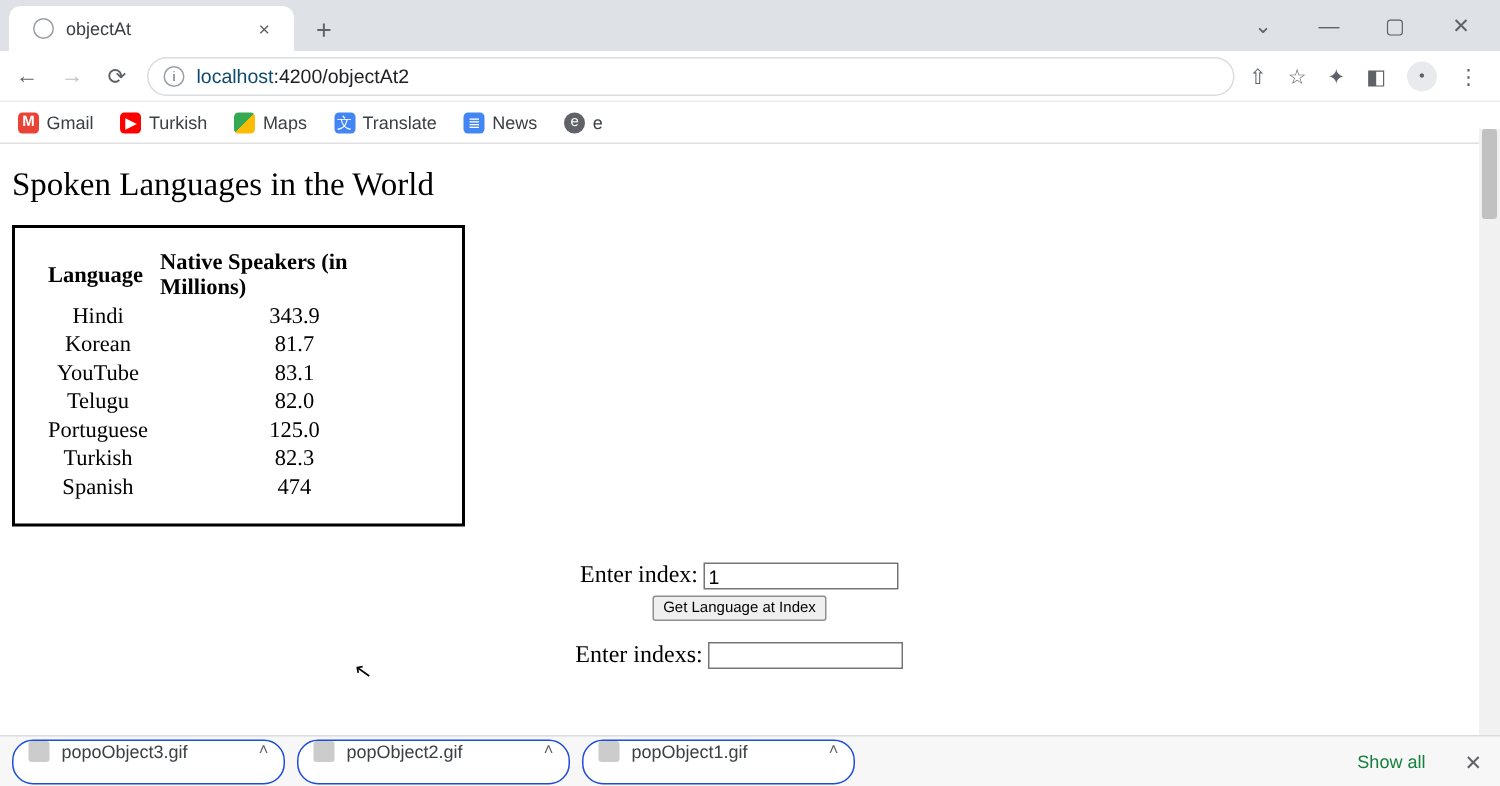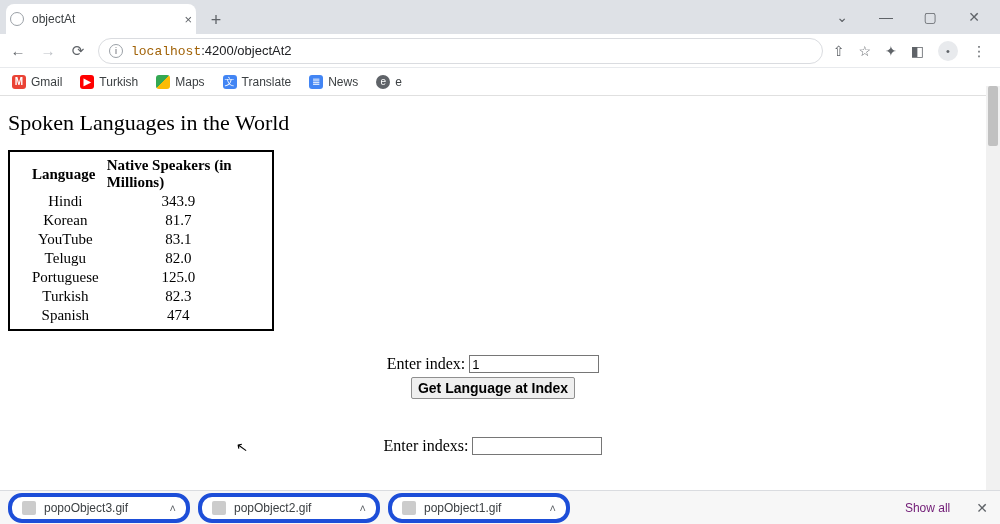--- a/index.html
+++ b/index.html
@@ -23,21 +23,21 @@
     padding-left: 6px;
   }
   .tab {
     background: #fff;
     height: 30px;
     width: 190px;
     border-top-left-radius: 8px;
     border-top-right-radius: 8px;
     display: flex;
     align-items: center;
-    padding: 0 4px;
+    padding: 0 16px;
     gap: 8px;
     font-size: 12px;
     color: #3c4043;
   }
   .tab .favicon {
     width: 14px; height: 14px; border-radius: 50%;
     border: 1px solid #9aa0a6; display:inline-block;
   }
   .tab .tab-title { flex: 1; overflow: hidden; white-space: nowrap; text-overflow: ellipsis; }
   .tab .tab-x { color:#5f6368; font-size:13px; }
@@ -60,21 +60,21 @@
     border-bottom:1px solid #e8eaed;
   }
   .nav-icon { color:#5f6368; font-size:15px; width:20px; text-align:center; }
   .addr-wrap {
     flex:1; display:flex; align-items:center;
     height:26px; border:1px solid #dadce0; border-radius:13px;
     padding:0 10px; gap:8px; color:#5f6368; font-size:13px;
   }
   .addr-wrap .info { width:14px;height:14px;border:1px solid #9aa0a6;border-radius:50%;display:flex;align-items:center;justify-content:center;font-size:9px;}
   .addr-url { color:#202124; }
-  .addr-url .host { color:#a16207;font-family:Liberation Mono, monospace; }
+  .addr-url .host { color:#0c4a6e; }
   .toolbar-right { display:flex; align-items:center; gap:14px; color:#5f6368; font-size:14px; padding-right:6px;}
   .avatar-circ { width:20px;height:20px;border-radius:50%;background:#e8eaed;display:flex;align-items:center;justify-content:center;font-size:11px;color:#5f6368;}
   .bookmark-bar {
     height: 28px; background:#fff;
     display:flex; align-items:center; gap:18px;
     padding: 0 12px;
     border-bottom:1px solid #e0e0e0;
     font-size:12px; color:#3c4043;
   }
   .bm { display:flex; align-items:center; gap:5px; }
@@ -96,58 +96,57 @@
   }
   .scrollbar-v .thumb { position:absolute; top:0; left:2px; width:10px; height:60px; background:#c1c1c1; border-radius:2px;}
   .page {
     padding: 6px 8px;
     font-family: "Times New Roman", Times, serif;
     font-size: 16px;
     color:#000;
   }
   .page h2 { font-size:22px; margin:8px 0 14px; font-weight:normal;}
   .boxed {
-    border:2px solid #000; padding:4px 18px; width:266px;
+    border:2px solid #000; padding:14px 18px; width:302px;
   }
   .lang-table { border-collapse:collapse; font-size:15px;}
   .lang-table th { text-align:left; font-weight:bold; padding:1px 4px;}
   .lang-table td { padding:1px 4px; text-align:center;}
   .form-line { margin-top:24px; display:flex; align-items:center; gap:4px;justify-content:center;}
   .form-line.tight { margin-top:4px; }
   .txtfield {
     font-family: Arial, sans-serif; font-size:13px;
     border:1px solid #767676; height:18px; width:130px; padding:0 2px;
   }
   .btn {
-    font-family: Arial, sans-serif; font-size:14px;
+    font-family: Arial, sans-serif; font-size:10px;
     background:#efefef; border:1px solid #8f8f8f; border-radius:2px;
     padding:2px 6px;
-    font-weight:bold;
   }
   .gap { height:14px; }
   .cursor {
     position:absolute; left:236px; top:343px; font-size:14px; color:#000;
     transform:rotate(-10deg);
   }
   
   .dlshelf {
     position:absolute; left:0; right:0; bottom:0; height:34px;
     background:#f7f7f7; border-top:1px solid #dadce0;
     display:flex; align-items:center; font-size:12px; color:#3c4043;
   }
   .dl-item {
-    width:182px; height:30px; border:4px solid #1d4ed8; border-radius:14px;
-    margin-left:8px; display:flex; align-items:center; padding:0 10px; gap:8px;
+    width:182px; height:30px; border:1px solid #1d4ed8; border-radius:14px;
+    margin-left:8px; display:flex; align-items:flex-start; padding:0 10px; gap:8px;
     background:#fff;
   }
   .dl-ico { width:14px;height:14px;background:#ccc;border-radius:2px;display:inline-block;}
   .dl-name { flex:1; overflow:hidden; white-space:nowrap; text-overflow:ellipsis;}
   .dl-chev { color:#5f6368; font-size:11px;}
   .dl-flex { flex:1; }
-  .showall { color:#701a75; padding:0 14px; }
+  .showall { color:#15803d; padding:0 14px; }
   .dl-close { color:#5f6368; padding:0 12px; font-size:14px;}
 </style>
 </head>
 <body>
 
 <div class="tabstrip">
   <div class="tab">
     <span class="favicon"></span>
     <span class="tab-title">objectAt</span>
     <span class="tab-x">×</span>
@@ -256,21 +255,21 @@
     <div class="form-line">
       <span>Enter index:</span>
       <input type="text" class="txtfield" value="1" style="">
     </div>
     <div class="form-line tight">
       <button class="btn">Get Language at Index</button>
     </div>
 
     <div class="gap"></div>
 
-    <div class="form-line" style="margin-top:24px;">
+    <div class="form-line" style="margin-top:0;">
       <span>Enter indexs:</span>
       <input type="text" class="txtfield" value="" style="">
     </div>
 
   </div>
   <span class="cursor">↖</span>
 </div>
 
 <div class="scrollbar-v">
   <div class="thumb"></div>

